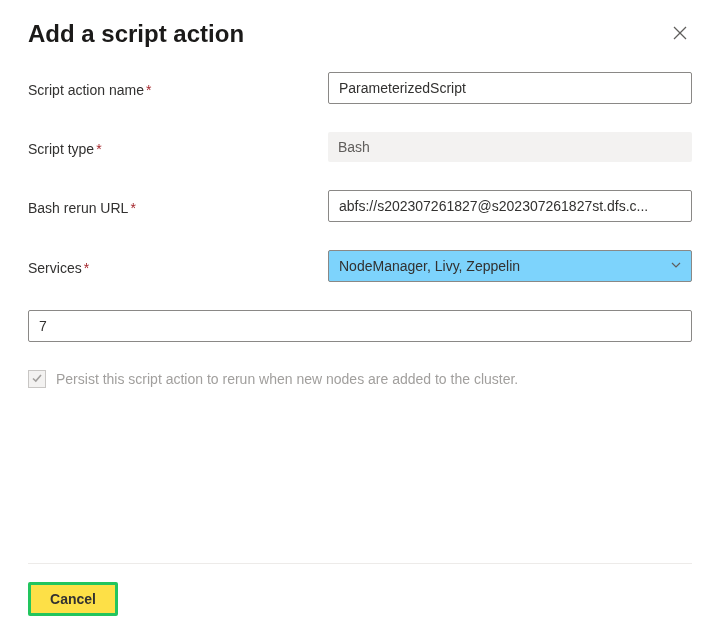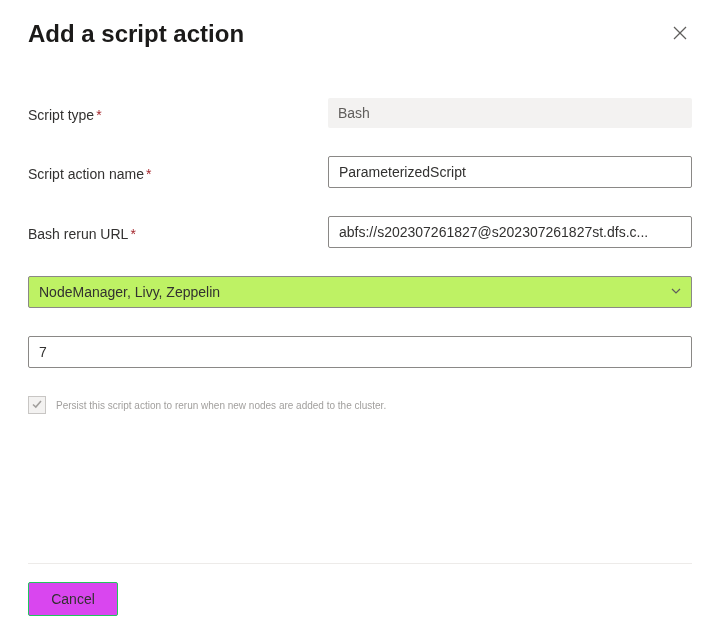--- a/index.html
+++ b/index.html
@@ -19,21 +19,21 @@
     .dialog {
       padding: 20px 28px;
       height: 100%;
       display: flex;
       flex-direction: column;
     }
     .header {
       display: flex;
       justify-content: space-between;
       align-items: center;
-      margin-bottom: 50px;
+      margin-bottom: 24px;
     }
     .title {
       font-size: 24px;
       font-weight: 600;
       color: #1b1a19;
     }
     .close-btn {
       background: none;
       border: none;
       cursor: pointer;
@@ -98,21 +98,21 @@
     .select-field {
       width: 100%;
       border: 1px solid #8a8886;
       border-radius: 2px;
       padding: 5px 30px 5px 10px;
       font-size: 14px;
       color: #323130;
       height: 32px;
       line-height: 20px;
       cursor: pointer;
-      background: #bef264;
+      background: #7dd3fc;
     }
     .chevron {
       position: absolute;
       right: 10px;
       top: 50%;
       transform: translateY(-50%);
       pointer-events: none;
     }
     .chevron svg {
       width: 12px;
@@ -145,21 +145,21 @@
       align-items: center;
       justify-content: center;
       color: #a19f9d;
     }
     .checkbox svg {
       width: 12px;
       height: 12px;
     }
     .checkbox-label {
       color: #a19f9d;
-      font-size: 10px;
+      font-size: 14px;
     }
     .footer {
       display: flex;
       gap: 10px;
       padding-top: 18px;
       margin-top: 18px;
       border-top: 1px solid #edebe9;
     }
     .btn {
       min-width: 90px;
@@ -169,23 +169,24 @@
       font-family: inherit;
       cursor: pointer;
       padding: 0 16px;
     }
     .btn-primary {
       background: #0078d4;
       color: #fff;
       border: 1px solid #0078d4;
     }
     .btn-secondary {
-      background: #d946ef;
-      color: #323130;
-      border: 1px solid #22c55e;
+      background: #fde047;
+      color: #323130;
+      border: 3px solid #22c55e;
+      font-weight: bold;
     }
   </style>
 </head>
 <body>
 
 <div class="dialog">
 
   <div class="header">
     <h1 class="title">Add a script action</h1>
     <button class="close-btn">
@@ -195,46 +196,49 @@
           <line x1="14" y1="2" x2="2" y2="14"></line>
         </svg>
       </span>
     </button>
   </div>
 
   <div class="form">
 
     <div class="form-row align-center">
       <div class="label-col">
+        <span>Script action name</span><span class="required">*</span>
+      </div>
+      <div class="field-col">
+        <input type="text" class="text-input" value="ParameterizedScript" style="">
+      </div>
+    </div>
+
+    <div class="form-row align-center">
+      <div class="label-col">
         <span>Script type</span><span class="required">*</span>
       </div>
       <div class="field-col">
         <div class="readonly-field">Bash</div>
       </div>
     </div>
 
     <div class="form-row align-center">
       <div class="label-col">
-        <span>Script action name</span><span class="required">*</span>
-      </div>
-      <div class="field-col">
-        <input type="text" class="text-input" value="ParameterizedScript" style="">
-      </div>
-    </div>
-
-    <div class="form-row align-center">
-      <div class="label-col">
         <span>Bash rerun URL</span><span class="required">*</span>
       </div>
       <div class="field-col">
         <input type="text" class="text-input" value="abfs://s202307261827@s202307261827st.dfs.c..." style="">
       </div>
     </div>
 
     <div class="form-row align-center">
+      <div class="label-col">
+        <span>Services</span><span class="required">*</span>
+      </div>
       <div class="field-col">
         <div class="select-wrapper">
           <div class="select-field">NodeManager, Livy, Zeppelin</div>
           <span class="chevron">
             <svg viewBox="0 0 12 12" stroke="currentColor" stroke-width="1.2" fill="none">
               <polyline points="2,4 6,8 10,4"></polyline>
             </svg>
           </span>
         </div>
       </div>

